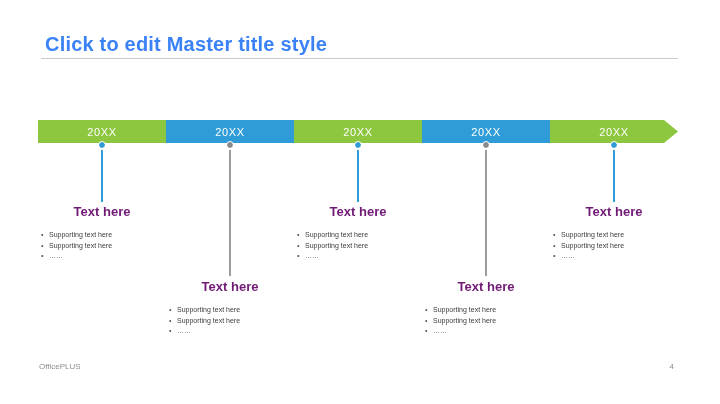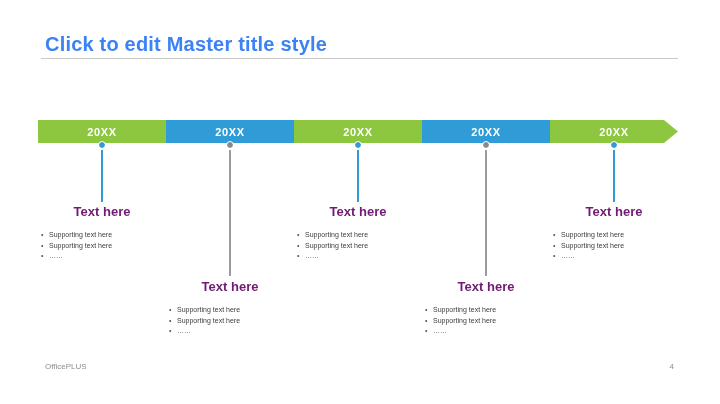--- a/index.html
+++ b/index.html
@@ -42,21 +42,21 @@
   .segment {
     width: 128px;
     height: 23px;
     display: flex;
     align-items: center;
     justify-content: center;
   }
   .segment-label {
     color: #ffffff;
     font-size: 11px;
-    font-weight: bold;
+    font-weight: normal;
     letter-spacing: 0.6px;
   }
   .seg-green { background: var(--c-green); }
   .seg-blue  { background: var(--c-blue); }
   .seg-arrow {
     clip-path: polygon(0 0, calc(100% - 14px) 0, 100% 50%, calc(100% - 14px) 100%, 0 100%);
   }
   
   .dot {
     position: absolute;
@@ -109,21 +109,21 @@
     content: "\2022";
     position: absolute;
     left: 0;
     top: 0;
     font-size: 7px;
     color: #555555;
   }
   
   .footer-brand {
     position: absolute;
-    left: 45px;
+    left: 39px;
     top: 362px;
     font-size: 8px;
     color: #8d8d8d;
   }
   .page-number {
     position: absolute;
     right: 46px;
     top: 362px;
     font-size: 8px;
     color: #8d8d8d;

